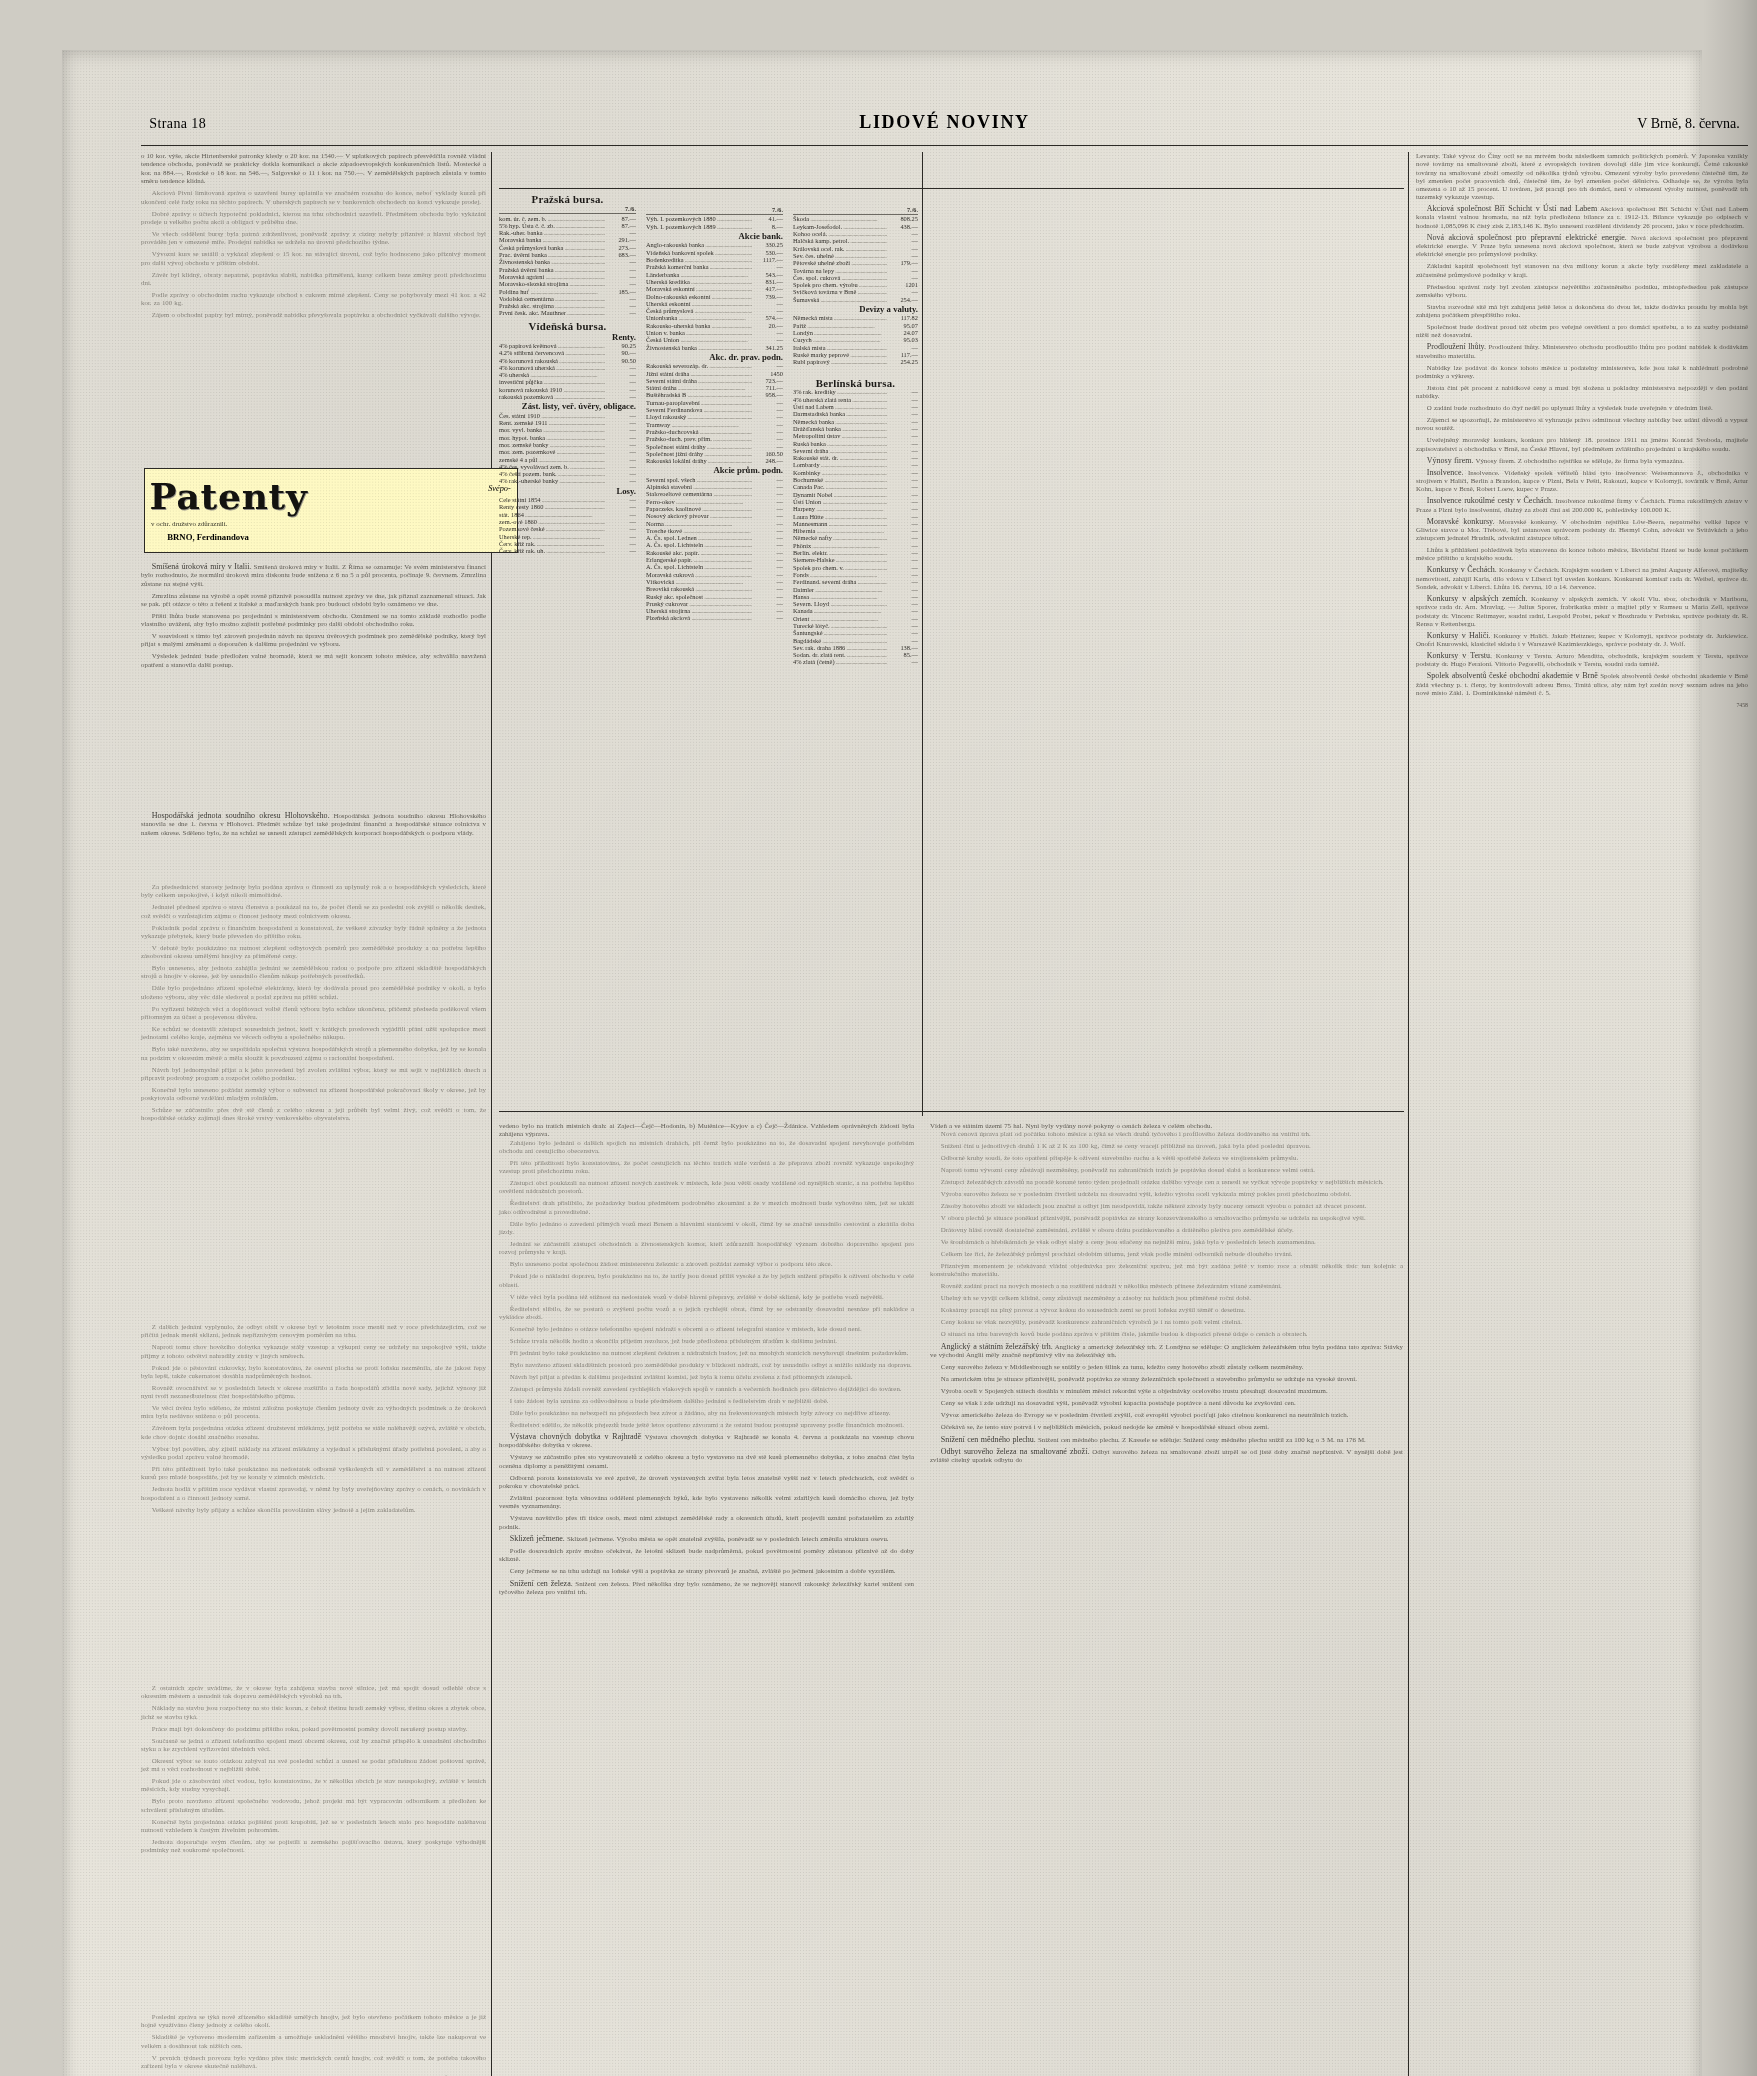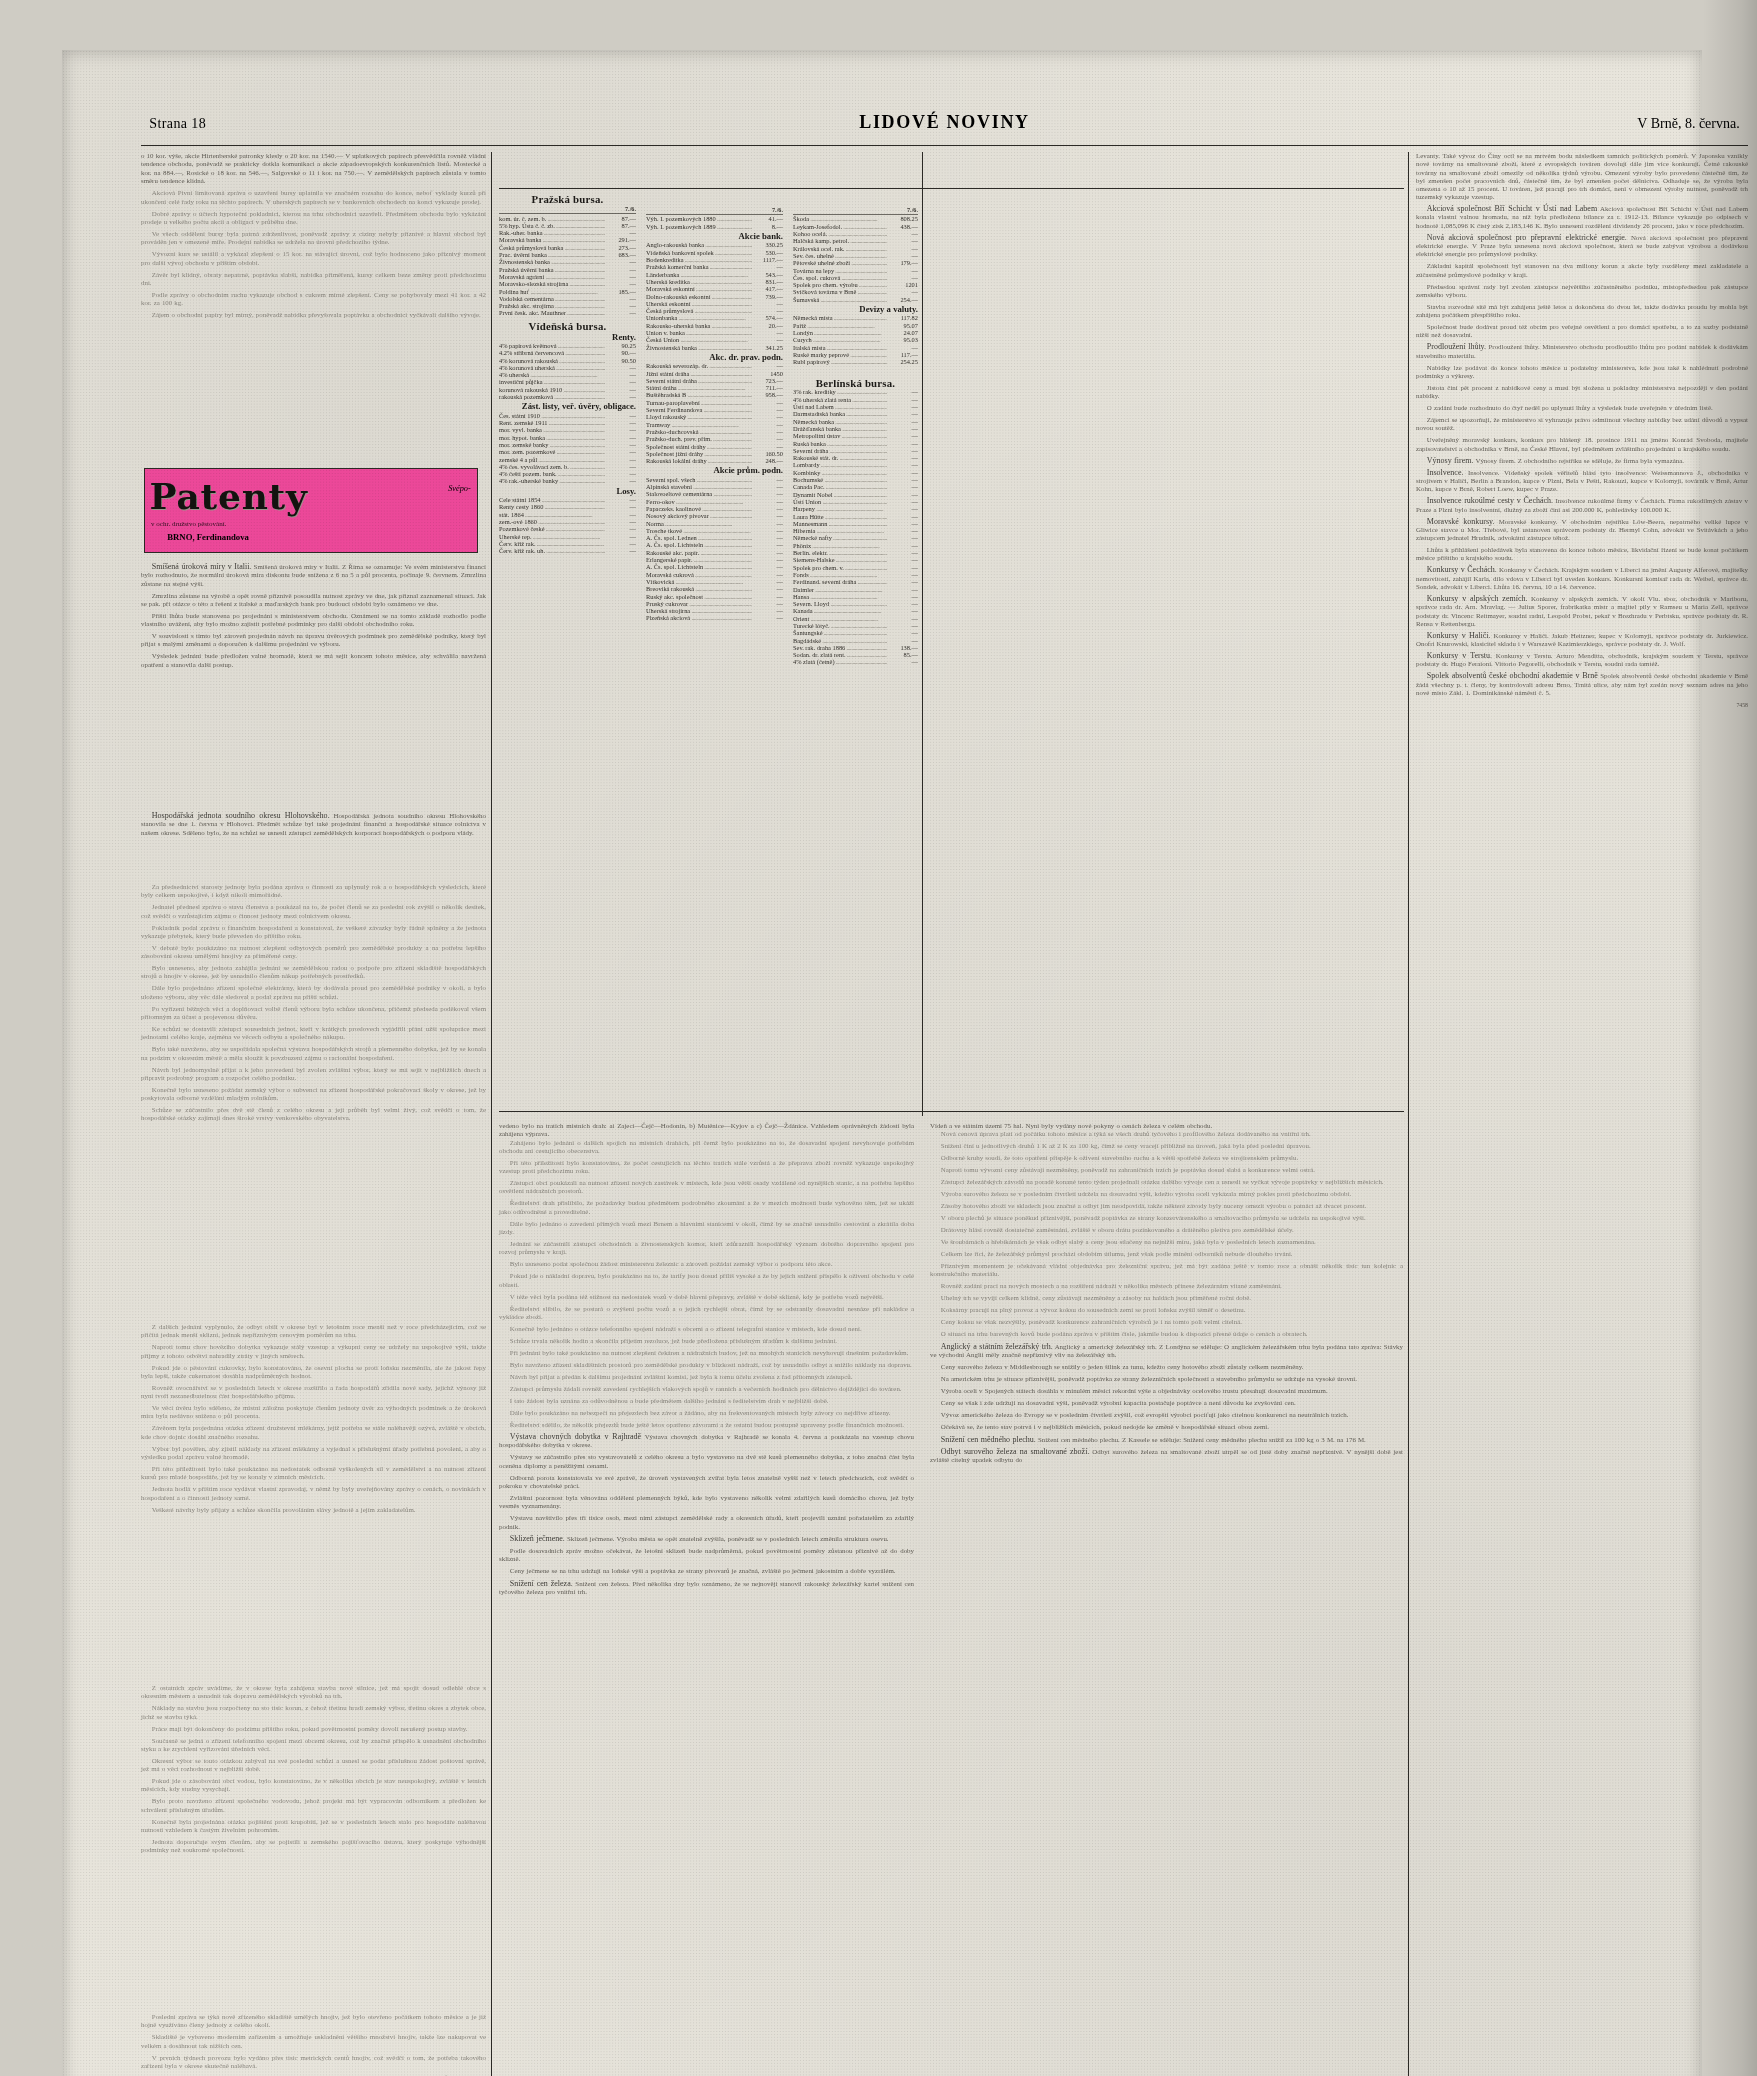--- a/index.html
+++ b/index.html
@@ -64,21 +64,21 @@
   .qt .tcap2{font-weight:bold;font-size:8.7px;text-align:right;margin:2.9px 0 1.2px;color:#1c1a17;}
   .qt .hdrow{display:flex;justify-content:flex-end;gap:10.8px;font-size:6.2px;font-weight:bold;border-bottom:0.4px solid #6d6a63;padding-bottom:0.8px;margin-bottom:0.8px;}
   .row{display:flex;align-items:baseline;}
   .row .nm{flex:1;white-space:nowrap;overflow:hidden;position:relative;}
   .row .nm:after{content:" ........................................................";color:#8a867d;letter-spacing:-0.4px;}
   .row .v1,.row .v2{width:31px;text-align:right;flex:none;}
 
   
   .patenty{
     position:absolute;left:3.3px;top:316px;width:332px;height:83px;
-    border:1.2px solid #2c2a26;background:#ec4899;overflow:hidden;
+    border:1.2px solid #2c2a26;background:#fef9c3;overflow:hidden;padding-left:40px;
   }
   .patenty .big{
     position:absolute;left:4.2px;top:5.8px;font-size:36px;font-weight:bold;
     font-family:"DejaVu Serif",serif;letter-spacing:0.8px;color:#141310;
     text-shadow:0.8px 0.8px 0 #9a968c;
   }
   .patenty .sw{position:absolute;right:6.6px;top:15px;font-size:8.3px;font-style:italic;}
   .patenty .l2{position:absolute;left:5.8px;top:51px;font-size:7px;filter:blur(0.4px);opacity:.8;}
   .patenty .l3{position:absolute;left:22px;top:63px;font-size:8.7px;font-weight:bold;filter:blur(0.2px);}
 
@@ -122,21 +122,21 @@
         </div>
 
         <div class="blur lite" style="margin-top:2.5px;">
           <p>Podle zprávy o obchodním ruchu vykazuje obchod s cukrem mírné zlepšení. Ceny se pohybovaly mezi 41 kor. a 42 kor. za 100 kg.</p>
           <p>Zájem o obchodní papíry byl mírný, poněvadž nabídka převyšovala poptávku a obchodníci vyčkávali dalšího vývoje.</p>
         </div>
 
         <div class="patenty">
           <div class="big">Patenty</div>
           <div class="sw">Svépo-</div>
-          <div class="l2">v ochr. družstvo pěstování.</div>
+          <div class="l2">v ochr. družstvo zdůraznili.</div>
           <div class="l3">BRNO, Ferdinandova</div>
         </div>
 
         <div class="blur" style="position:absolute;top:411px;left:0;width:345px;">
           <p><span class="hdr">Smíšená úroková míry v Italii.</span> <span>Smíšená úroková míry v Italii. Z Říma se oznamuje: Ve svém ministerstvu financí bylo rozhodnuto, že normální úroková míra diskontu bude snížena z 6 na 5 a půl procenta, počínaje 9. červnem. Zmrzlina zůstane na stejné výši.</span></p>
           <p>Zmrzlina zůstane na výrobě a opět rovně příznivě posoudila nutnost zprávy ve dne, jak přiznal zaznamenal situaci. Jak se pak. při otázce o této a řešení z italské a maďarských bank pro budoucí období bylo oznámeno ve dne.</p>
           <p>Příští lhůta bude stanovena po projednání s ministerstvem obchodu. Oznámení se na tomto základě rozhodlo podle vlastního uvážení, aby bylo možno zajistit potřebné podmínky pro další období obchodního roku.</p>
           <p>V souvislosti s tímto byl zároveň projednán návrh na úpravu úvěrových podmínek pro zemědělské podniky, který byl přijat s malými změnami a doporučen k dalšímu projednání ve výboru.</p>
           <p>Výsledek jednání bude předložen valné hromadě, která se má sejít koncem tohoto měsíce, aby schválila navržená opatření a stanovila další postup.</p>
         </div>

